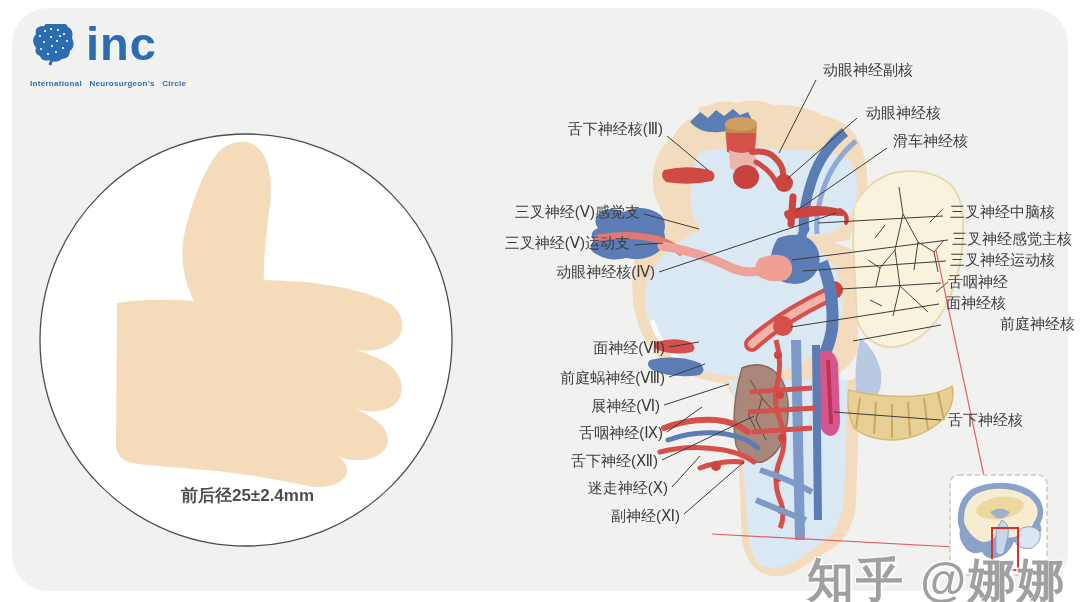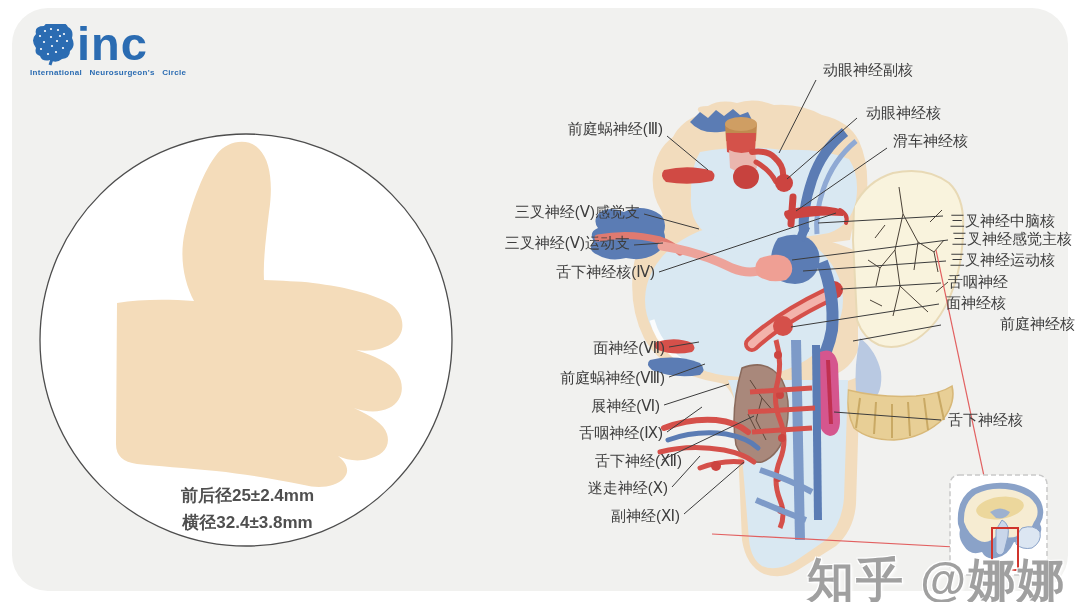--- a/index.html
+++ b/index.html
@@ -2,22 +2,22 @@
 <html><head>
 <meta charset="utf-8">
 <style>
   html,body{margin:0;padding:0;}
   .stage{position:relative;width:1080px;height:602px;background:#ffffff;overflow:hidden;
          font-family:"Liberation Sans","DejaVu Sans",sans-serif;}
   .card{position:absolute;left:12px;top:8px;right:12px;bottom:11px;background:#f1f1ef;border-radius:36px;z-index:1;}
   svg.art{position:absolute;left:0;top:0;z-index:2;}
   .logo{position:absolute;left:30px;top:24px;z-index:6;}
   .logo-row{display:flex;align-items:flex-start;}
-  .logo-text{font-size:47px;font-weight:800;color:#2b6cb2;line-height:40px;letter-spacing:1px;margin-left:3px;}
-  .logo-sub{font-size:8px;font-weight:700;color:#2b6cb2;letter-spacing:.3px;word-spacing:5px;margin-top:2px;white-space:nowrap;}
+  .logo-text{font-size:47px;font-weight:800;color:#2b6cb2;line-height:40px;letter-spacing:1px;margin-left:12px;}
+  .logo-sub{font-size:8px;font-weight:700;color:#2b6cb2;letter-spacing:.3px;word-spacing:5px;margin-top:13px;white-space:nowrap;}
   .title{position:absolute;left:280px;top:48px;width:440px;text-align:center;font-size:37px;font-weight:bold;
          color:#4c4a4a;letter-spacing:2px;z-index:6;white-space:nowrap;}
   .lbl{position:absolute;font-size:15px;color:#3d3d3d;white-space:nowrap;line-height:18px;z-index:5;}
   .lbl.right-col{text-align:right;}
   .measure{position:absolute;left:120px;top:482px;width:255px;text-align:center;font-size:17px;font-weight:bold;
            color:#4f4f4f;line-height:27px;z-index:6;}
   .watermark{position:absolute;right:14px;top:549px;font-size:47px;font-weight:bold;color:#a0a0a0;letter-spacing:2px;z-index:9;
              text-shadow:-1px -1px 0 #fff,1px -1px 0 #fff,-1px 1px 0 #fff,1px 1px 0 #fff,2px 2px 3px rgba(255,255,255,.8);}
 </style>
 </head>
@@ -192,39 +192,38 @@
         </g>
       </svg>
       <div class="logo-text">inc</div>
     </div>
     <div class="logo-sub">International Neurosurgeon's Circle</div>
   </div>
 
 
   <div class="measure">
     <div>前后径25±2.4mm</div>
-    <div>横径32.4±3.8mm</div>
   </div>
 
-  <div class="lbl" style="right:417px;top:120px">前庭蜗神经(Ⅲ)</div>
+  <div class="lbl" style="right:417px;top:120px">舌下神经核(Ⅲ)</div>
   <div class="lbl" style="right:440px;top:203px">三叉神经(Ⅴ)感觉支</div>
   <div class="lbl" style="right:450px;top:234px">三叉神经(Ⅴ)运动支</div>
-  <div class="lbl" style="right:425px;top:263px">舌下神经核(Ⅳ)</div>
+  <div class="lbl" style="right:425px;top:263px">动眼神经核(Ⅳ)</div>
   <div class="lbl" style="right:415px;top:339px">面神经(Ⅶ)</div>
   <div class="lbl" style="right:415px;top:369px">前庭蜗神经(Ⅷ)</div>
   <div class="lbl" style="right:420px;top:397px">展神经(Ⅵ)</div>
   <div class="lbl" style="right:417px;top:424px">舌咽神经(Ⅸ)</div>
-  <div class="lbl" style="right:398px;top:452px">舌下神经(Ⅻ)</div>
+  <div class="lbl" style="right:422px;top:452px">舌下神经(Ⅻ)</div>
   <div class="lbl" style="right:412px;top:479px">迷走神经(Ⅹ)</div>
   <div class="lbl" style="right:400px;top:507px">副神经(Ⅺ)</div>
 
   <div class="lbl right-col" style="left:823px;top:61px">动眼神经副核</div>
   <div class="lbl right-col" style="left:866px;top:104px">动眼神经核</div>
   <div class="lbl right-col" style="left:893px;top:132px">滑车神经核</div>
-  <div class="lbl right-col" style="left:950px;top:212px">三叉神经中脑核</div>
+  <div class="lbl right-col" style="left:950px;top:203px">三叉神经中脑核</div>
   <div class="lbl right-col" style="left:952px;top:230px">三叉神经感觉主核</div>
   <div class="lbl right-col" style="left:950px;top:251px">三叉神经运动核</div>
   <div class="lbl right-col" style="left:948px;top:273px">舌咽神经</div>
   <div class="lbl right-col" style="left:946px;top:294px">面神经核</div>
   <div class="lbl right-col" style="left:1000px;top:315px">前庭神经核</div>
   <div class="lbl right-col" style="left:948px;top:411px">舌下神经核</div>
 
   <div class="watermark">知乎 @娜娜</div>
 </div>
 

